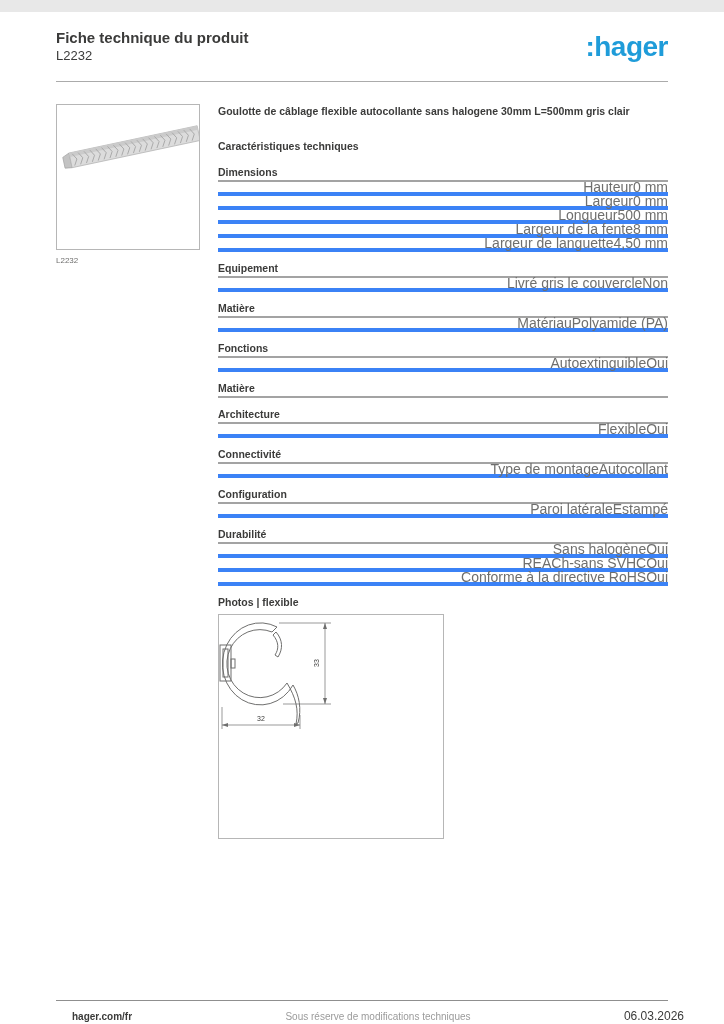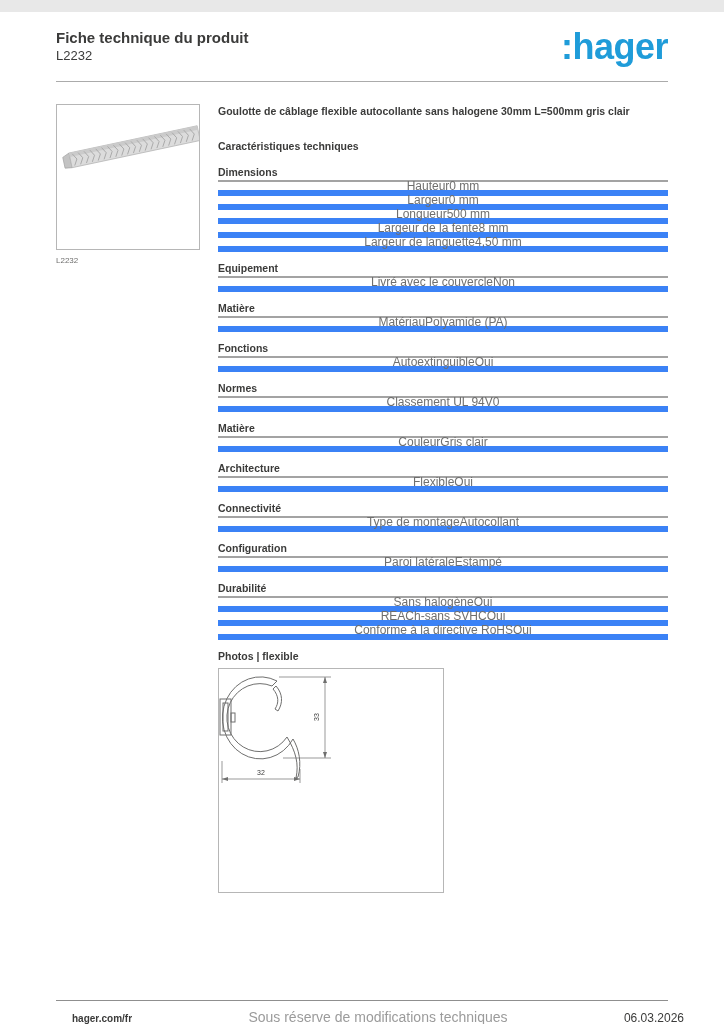--- a/index.html
+++ b/index.html
@@ -7,53 +7,53 @@
   body { font-family:"Liberation Sans", sans-serif; }
   #page {
     position:relative; width:724px; height:1024px; background:#ffffff;
     margin:12px auto; overflow:hidden; color:#3b3b3a;
   }
 
   
   .header { position:absolute; left:56px; top:16px; width:612px; }
   .header-title { font-size:15px; font-weight:bold; color:#3b3b3a; line-height:19px; }
   .header-ref { font-size:13px; color:#3b3b3a; line-height:17px; }
-  .logo { position:absolute; right:0; top:4px; font-size:36px; font-weight:bold;
+  .logo { position:absolute; right:0; top:4px; font-size:28px; font-weight:bold;
           color:#1f9cd9; letter-spacing:-0.5px; line-height:30px; }
   .header-rule { position:absolute; left:56px; top:69px; width:612px; height:1px; background:#ababab; }
 
   
   .left-col { position:absolute; left:56px; top:92px; width:144px; }
   .image-box { width:144px; height:146px; border:1px solid #b6b6b6; background:#ffffff; }
   .image-caption { margin-top:6px; font-size:8px; color:#6f6f6e; }
 
   
   .right-col { position:absolute; left:218px; top:92px; width:450px; }
   .product-desc { font-size:10.5px; font-weight:bold; color:#3b3b3a; line-height:14px; margin-bottom:22px; }
   .char-heading { font-size:10.5px; font-weight:bold; color:#3b3b3a; margin-bottom:14px; }
 
   .section { margin-bottom:10px; }
   .section-title { font-size:10.5px; font-weight:bold; color:#3b3b3a;
                    padding-bottom:2px; border-bottom:2px solid #a3a3a3; }
-  .spec-row { display:flex; justify-content:center; align-items:center;
-              height:14px; border-bottom:6px solid #3b82f6;
-              font-size:12px; color:#6f6f6e; }
+  .spec-row { display:flex; justify-content:flex-end; align-items:center;
+              height:14px; border-bottom:4px solid #3b82f6;
+              font-size:14px; color:#6f6f6e; }
   .spec-label { white-space:nowrap; }
   .spec-value { white-space:nowrap; text-align:right; }
 
   .photos-heading { font-size:10.5px; font-weight:bold; color:#3b3b3a;
                     margin-top:8px; margin-bottom:6px; }
   .drawing-box { width:226px; height:225px; border:1px solid #b6b6b6; background:#ffffff; }
 
   
   .footer-rule { position:absolute; left:56px; top:988px; width:612px; height:1px; background:#8f8f8f; }
   .footer { position:absolute; left:72px; top:997px; width:612px;
             display:flex; justify-content:space-between; align-items:baseline; }
   .footer-site { font-size:10px; font-weight:bold; color:#3b3b3a; text-decoration:none; }
-  .footer-notice { font-size:14px; color:#9b9b9b; }
+  .footer-notice { font-size:10px; color:#9b9b9b; }
   .footer-date { font-size:12px; font-weight:normal; color:#3b3b3a; }
 </style>
 </head>
 <body>
 
 <div id="page">
 
   <div class="header">
     <div class="header-title">Fiche technique du produit</div>
     <div class="header-ref">L2232</div>
@@ -121,51 +121,40 @@
             <span class="spec-value">8 mm</span>
           </div>
           <div class="spec-row">
             <span class="spec-label">Largeur de languette</span>
             <span class="spec-value">4,50 mm</span>
           </div>
         </div>
         <div class="section">
           <div class="section-title">Equipement</div>
           <div class="spec-row">
-            <span class="spec-label">Livré avec le couvercle</span>
+            <span class="spec-label">Livré gris le couvercle</span>
             <span class="spec-value">Non</span>
           </div>
         </div>
         <div class="section">
           <div class="section-title">Matière</div>
           <div class="spec-row">
             <span class="spec-label">Matériau</span>
             <span class="spec-value">Polyamide (PA)</span>
           </div>
         </div>
         <div class="section">
           <div class="section-title">Fonctions</div>
           <div class="spec-row">
             <span class="spec-label">Autoextinguible</span>
             <span class="spec-value">Oui</span>
           </div>
         </div>
         <div class="section">
-          <div class="section-title">Normes</div>
-          <div class="spec-row">
-            <span class="spec-label">Classement UL 94</span>
-            <span class="spec-value">V0</span>
-          </div>
-        </div>
-        <div class="section">
           <div class="section-title">Matière</div>
-          <div class="spec-row">
-            <span class="spec-label">Couleur</span>
-            <span class="spec-value">Gris clair</span>
-          </div>
         </div>
         <div class="section">
           <div class="section-title">Architecture</div>
           <div class="spec-row">
             <span class="spec-label">Flexible</span>
             <span class="spec-value">Oui</span>
           </div>
         </div>
         <div class="section">
           <div class="section-title">Connectivité</div>

